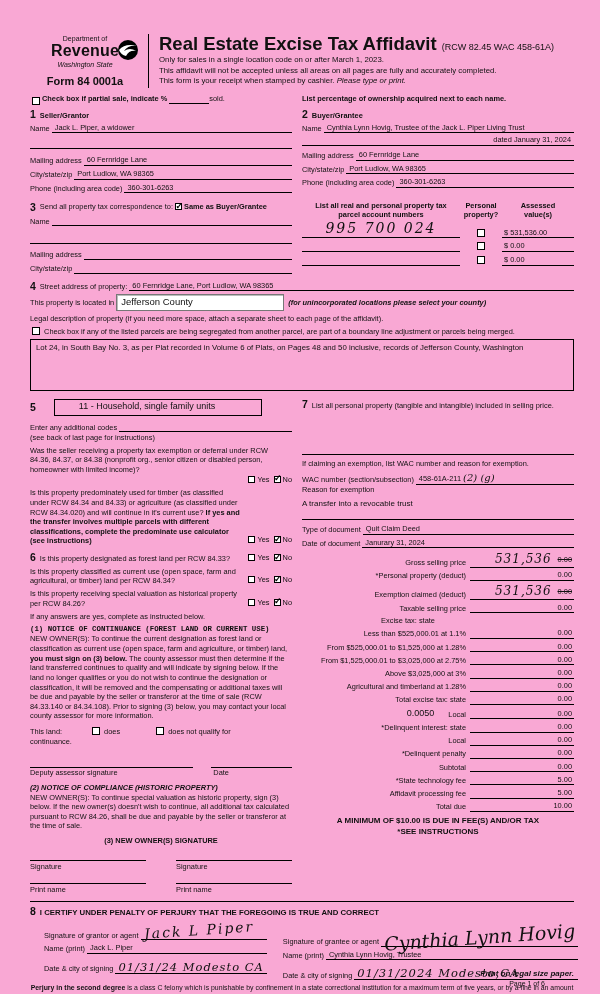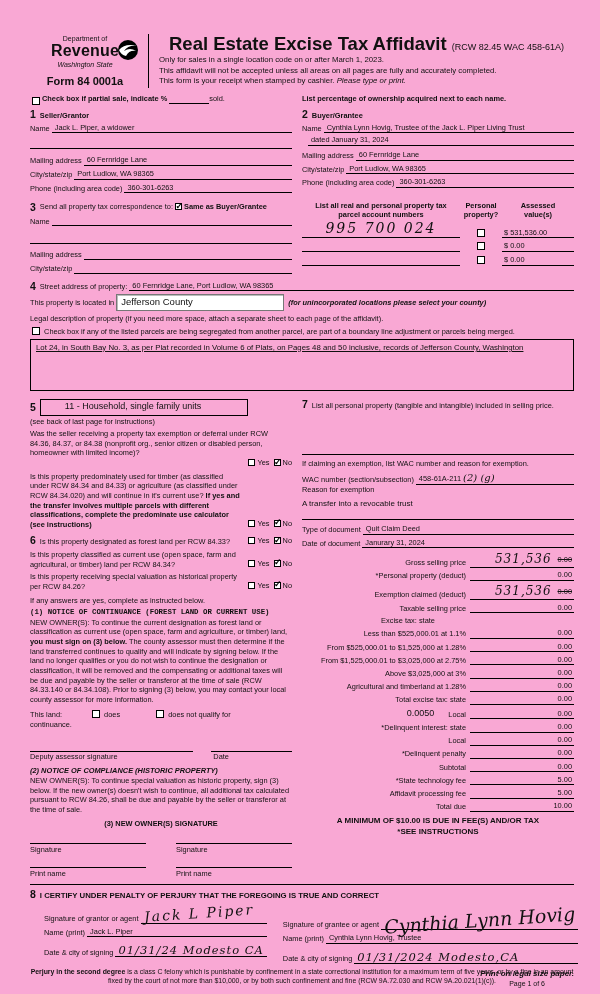--- a/index.html
+++ b/index.html
@@ -21,42 +21,42 @@
   .struck{text-decoration:line-through;}
   
   .hdr{display:flex; margin-bottom:6px;}
   .hdr-left{width:118px; text-align:center; padding-right:8px;}
   .dept{font-size:7px;}
   .revenue{font-size:16px; font-weight:bold; letter-spacing:0.2px; line-height:1; position:relative; display:inline-block;}
   .logo{position:absolute; right:-20px; top:-4px;}
   .wstate{font-size:7px; font-style:italic; margin-top:1px;}
   .formno{font-size:11px; font-weight:bold; margin-top:5px;}
   .hdr-right{flex:1; border-left:1.6px solid #000; padding-left:10px;}
-  .title{font-size:18.5px; font-weight:bold; line-height:1.05;margin-left:10px;}
+  .title{font-size:18.5px; font-weight:bold; line-height:1.05;}
   .title small{font-size:9px; font-weight:normal;}
   .hdr-lines{margin-top:2px; font-size:7.8px; line-height:1.32;}
   
   .cols{display:flex;}
   .col-l{width:272px; padding-right:10px;}
   .col-r{flex:1;}
   .sec{margin-top:5px;}
   
   .q{display:flex; margin-top:3px;}
   .qtext{flex:1; padding-right:5px;}
   .yn{white-space:nowrap; align-self:flex-end; padding-bottom:1px;}
   
   .ptab-h{display:flex; font-weight:bold; text-align:center; line-height:1.15;}
   .ptab-r{display:flex; align-items:flex-end; margin-top:3px;}
   .pline{flex:1; border-bottom:0.8px solid #000; text-align:center; min-height:9px;}
   .pp{width:42px; text-align:center;}
   .av{width:72px; border-bottom:0.8px solid #000; padding-left:2px; white-space:nowrap;}
   
   .county-box{display:inline-block; border:1.4px solid #777; box-shadow:inset 1px 1px 0 #bbb; width:168px; padding:1px 4px; font-size:9.5px; background:#fff;}
   .code-box{display:inline-block; border:1px solid #000; width:208px; padding:1.5px 5px; font-size:9px;}
-  .legal-box{border:1px solid #000; height:52px; padding:3px 5px; font-size:7.8px; margin-top:2px;text-decoration:underline;}
+  .legal-box{border:1px solid #000; height:52px; padding:3px 5px; font-size:7.8px; margin-top:2px;}
   
   .trow{display:flex; justify-content:flex-end; align-items:flex-end; margin-top:2.6px;}
   .tprefix{padding-right:14px;}
   .tlabel{text-align:right; white-space:nowrap;}
   .tline{width:104px; border-bottom:0.8px solid #000; text-align:right; padding-right:2px; margin-left:4px; white-space:nowrap;}
   .excise-hdr{text-align:center; margin:3px 60px 0 0;}
   .minnote{text-align:center; font-weight:bold; font-size:8px; margin-top:4px; line-height:1.35;}
   
   .script{font-family:"DejaVu Serif", serif; font-style:italic; display:inline-block;}
   .sig-grantor{font-size:14px; transform:rotate(-4deg); letter-spacing:2px;}
@@ -135,21 +135,21 @@
           <span class="fill"><span>360-301-6263</span></span>
         </div>
     </div>
     <div class="col-r">
       <div><span class="secnum">2</span><span class="bold">Buyer/Grantee</span></div>
       <div class="row" style="margin-top:2px;">
           <span class="lbl">Name</span>
           <span class="fill"><span>Cynthia Lynn Hovig, Trustee of the Jack L. Piper Living Trust</span></span>
         </div>
       <div class="row" style="margin-top:2px;">
-          <span class="fill" style="text-align:left;margin-left:6px;"><span>dated January 31, 2024</span></span>
+          <span class="fill" style="text-align:right;"><span>dated January 31, 2024</span></span>
         </div>
       <div class="row" style="margin-top:4px;">
           <span class="lbl">Mailing address</span>
           <span class="fill"><span>60 Fernridge Lane</span></span>
         </div>
       <div class="row" style="margin-top:3px;">
           <span class="lbl">City/state/zip</span>
           <span class="fill"><span>Port Ludlow, WA  98365</span></span>
         </div>
       <div class="row" style="margin-top:3px;">
@@ -230,22 +230,26 @@
     <div style="margin-top:3px;">Legal description of property (if you need more space, attach a separate sheet to each page of the affidavit).</div>
     <div style="margin-top:3px;"><span class="cb big"></span> <span>Check box if any of the listed parcels are being segregated from another parcel, are part of a boundary line adjustment or parcels being merged.</span></div>
     <div class="legal-box"><span>Lot 24, in South Bay No. 3, as per Plat recorded in Volume 6 of Plats, on Pages 48 and 50 inclusive, records of  Jefferson County, Washington</span></div>
   </div>
 
   <div class="cols sec" style="margin-top:8px;">
 
     <div class="col-l">
       <div class="row" style="align-items:center;">
         <span class="secnum">5</span>
-        <span class="code-box" style="margin-left:0;padding-left:24px;"><span>11 - Household, single family units</span></span>
-      </div>
+        <span class="code-box" style="margin-left:14px;padding-left:24px;"><span>11 - Household, single family units</span></span>
+      </div>
+      <div class="row" style="margin-top:7px;">
+          <span class="lbl">Enter any additional codes</span>
+          <span class="fill"></span>
+        </div>
       <div style="margin-top:1px;">(see back of last page for instructions)</div>
 
       <div class="q">
         <span class="qtext">Was the seller receiving a property tax exemption or deferral under RCW 84.36, 84.37, or 84.38 (nonprofit org., senior citizen or disabled person, homeowner with limited income)?</span>
       </div>
       <div class="row" style="justify-content:flex-end;">
         <span class="yn"><span class="cb"></span><span>Yes</span> <span class="cb checked"></span><span>No</span></span>
       </div>
 
       <div class="q">

